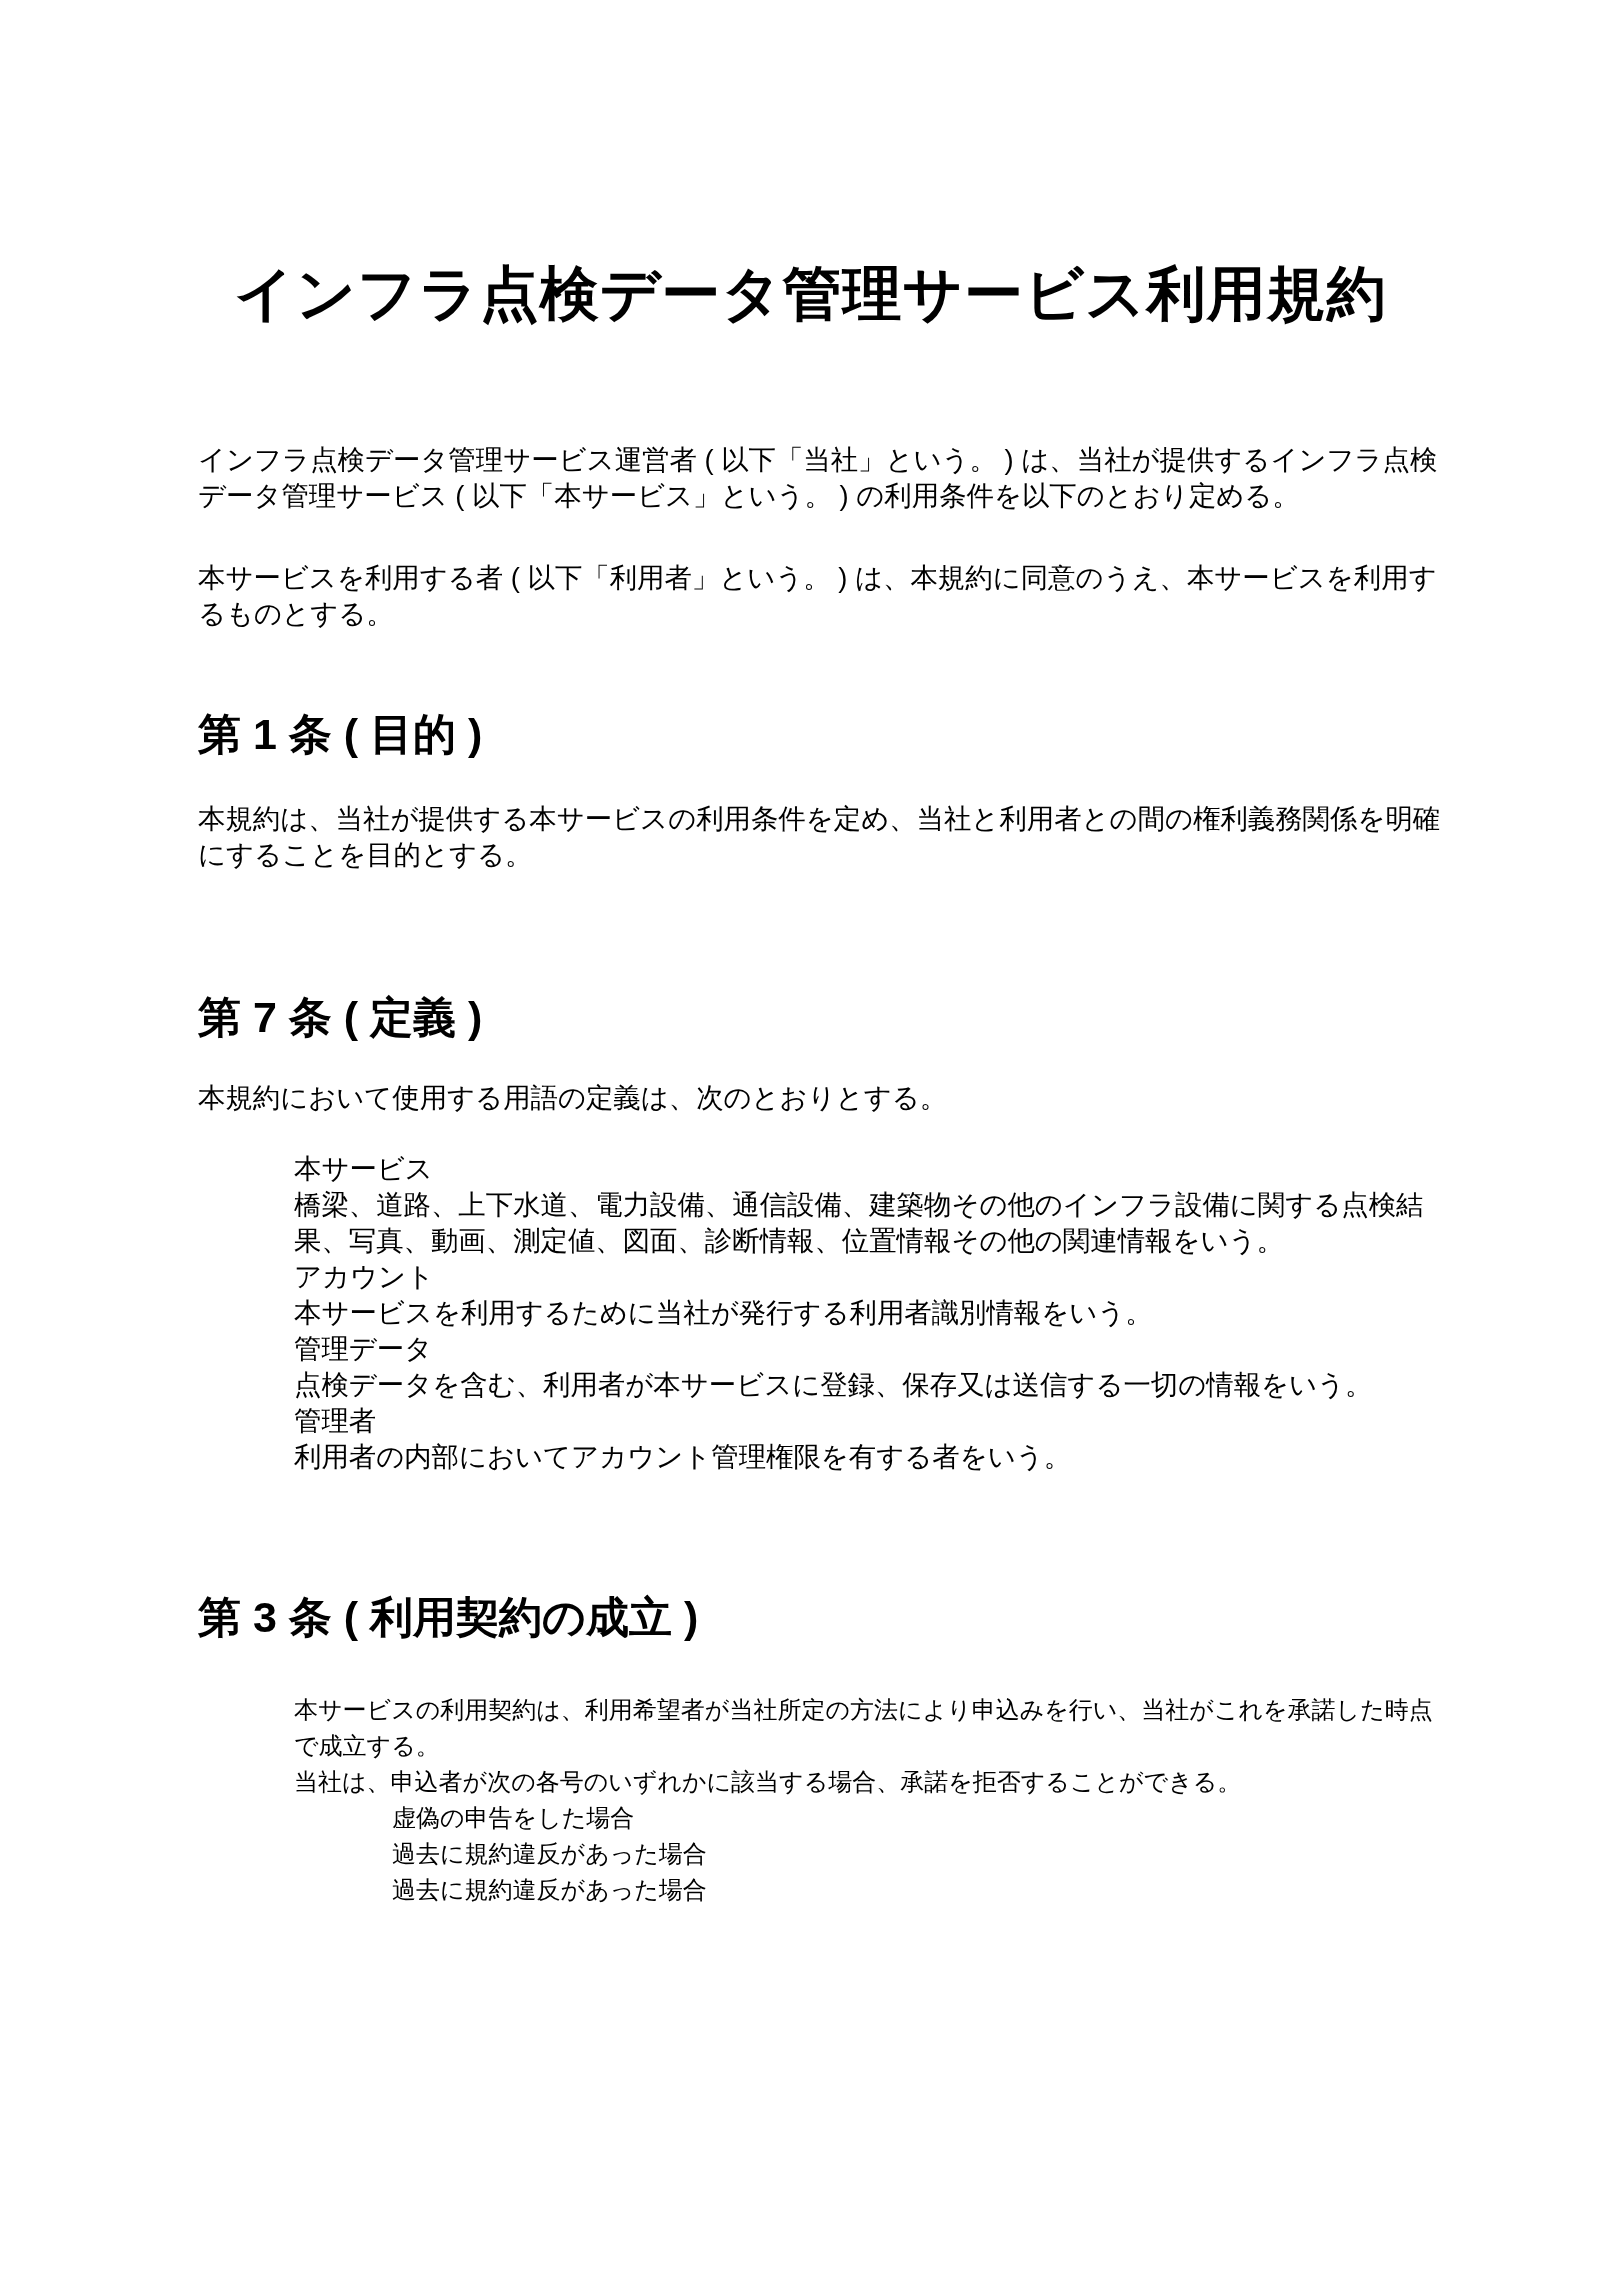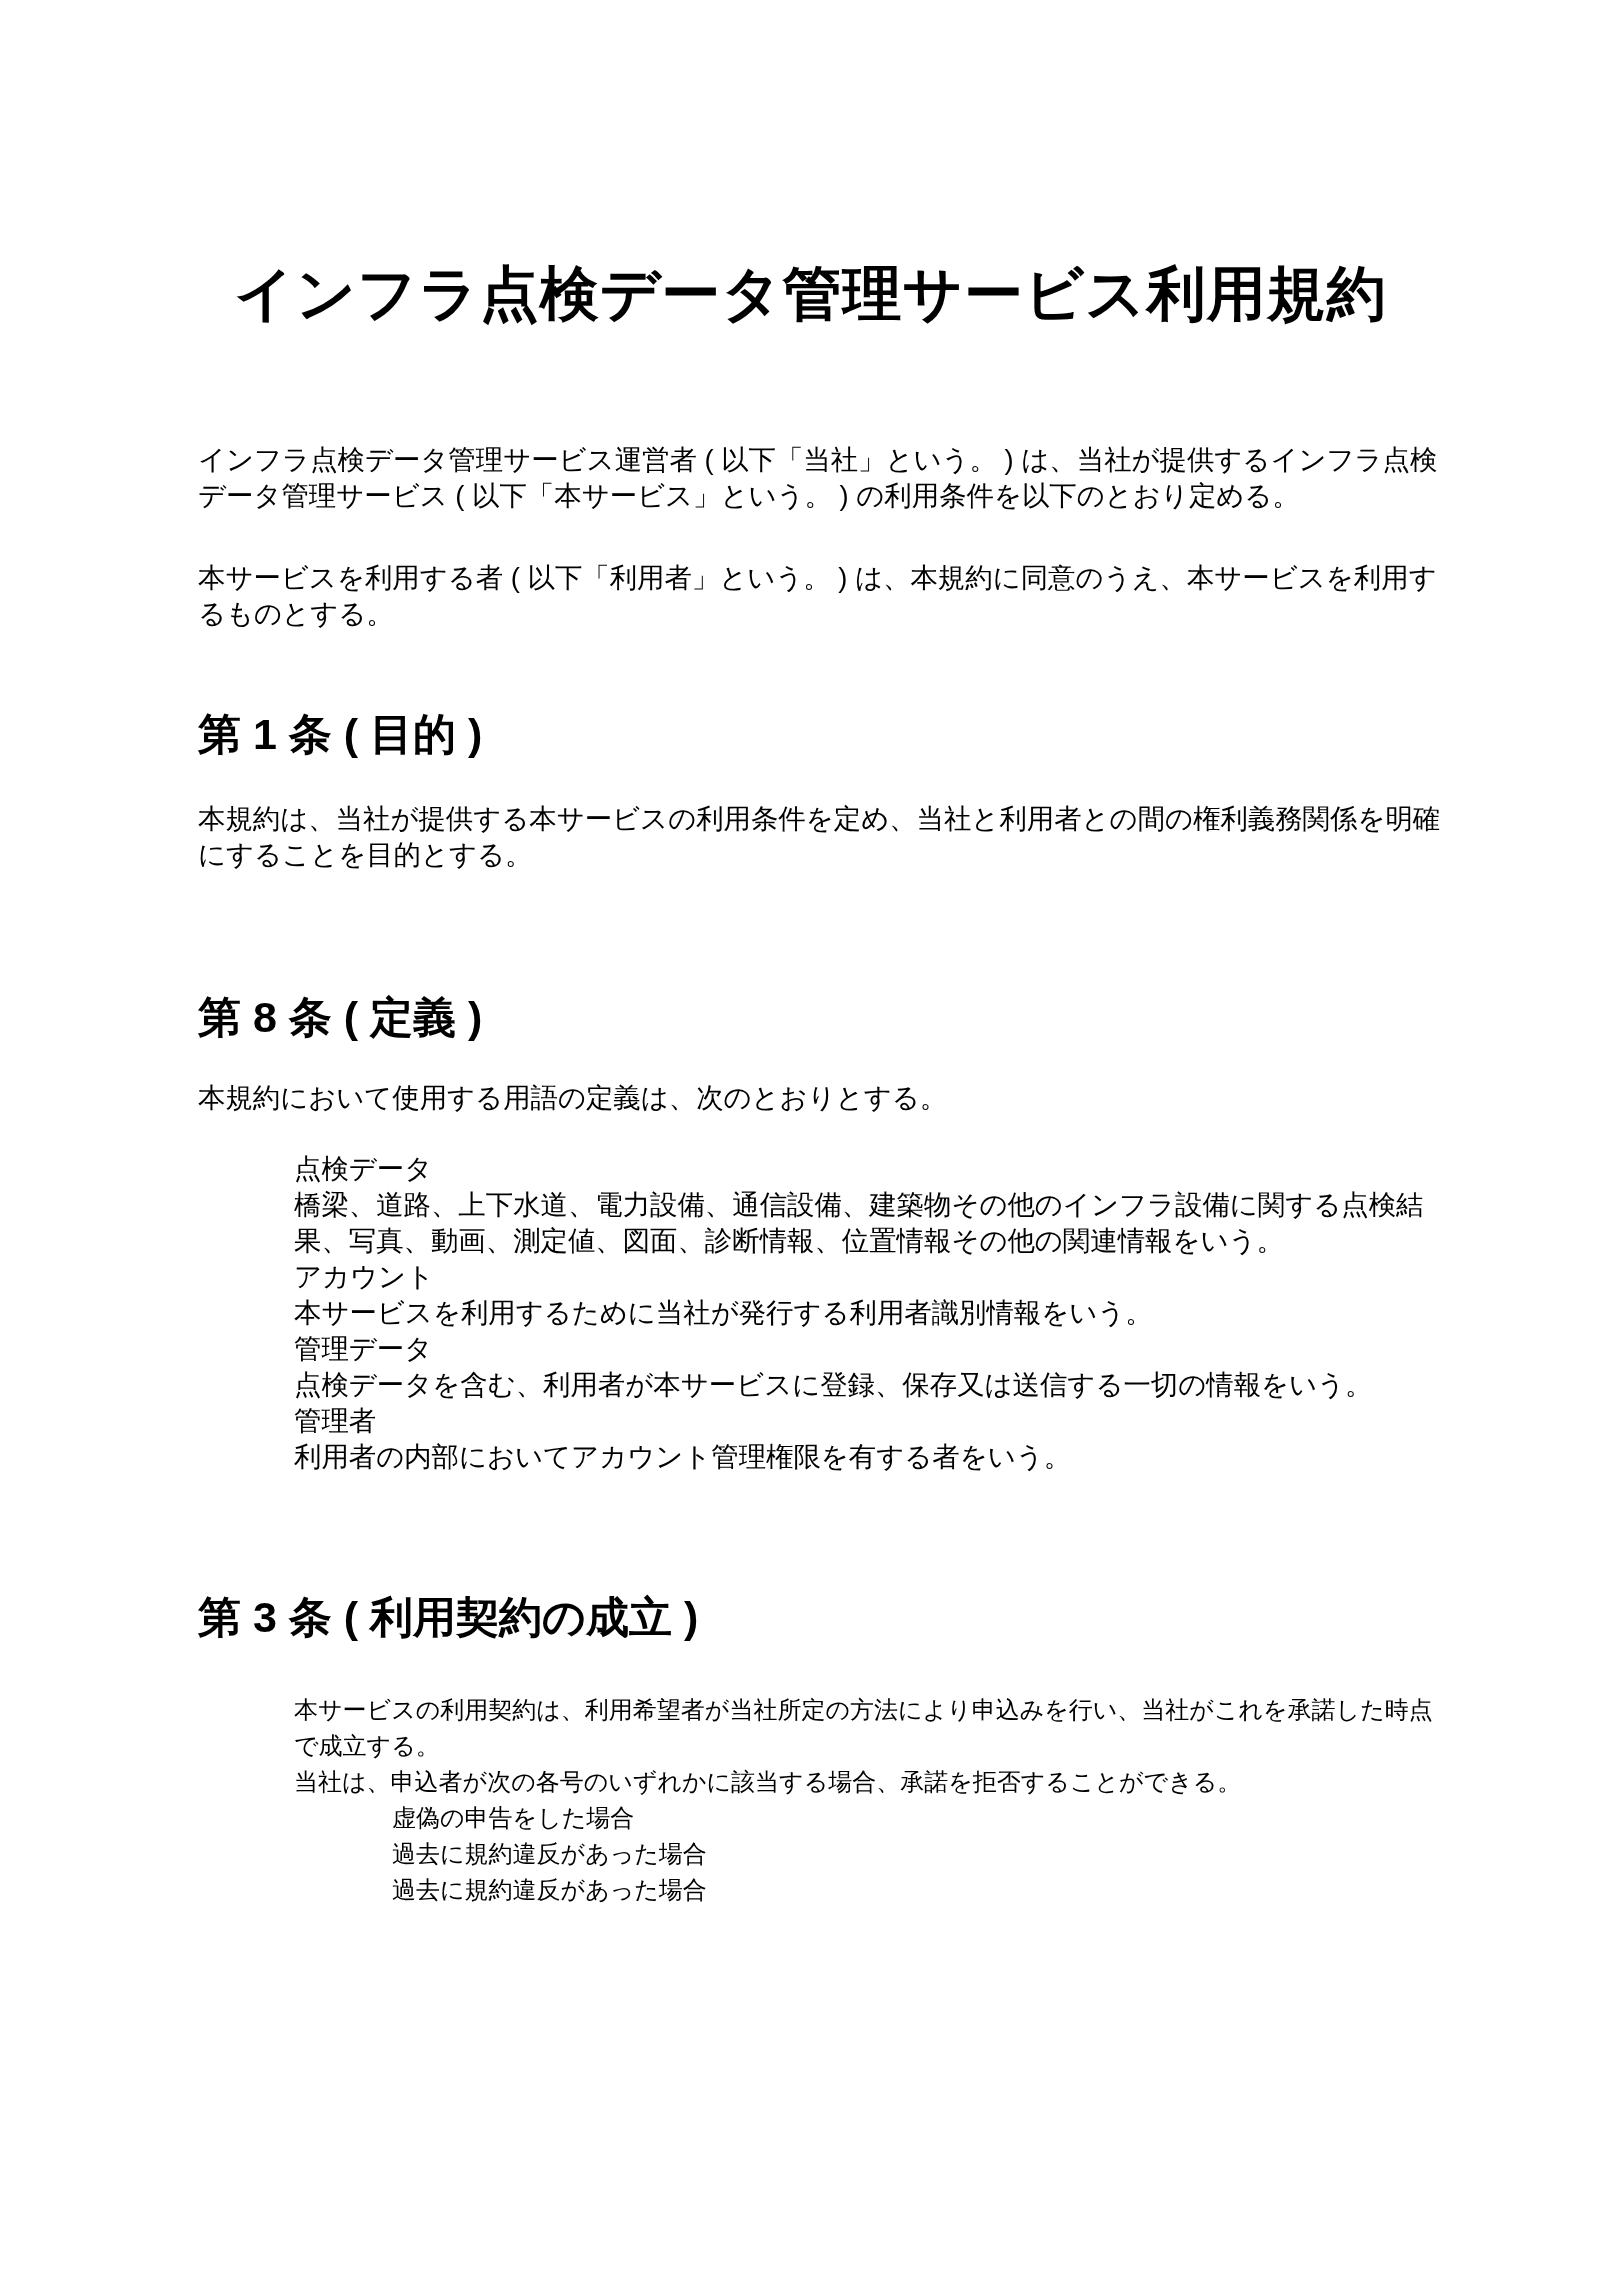--- a/index.html
+++ b/index.html
@@ -92,26 +92,26 @@
   <p class="para intro-1">インフラ点検データ管理サービス運営者 ( 以下「当社」という。 ) は、当社が提供するインフラ点検データ管理サービス ( 以下「本サービス」という。 ) の利用条件を以下のとおり定める。</p>
 
   <p class="para intro-2">本サービスを利用する者 ( 以下「利用者」という。 ) は、本規約に同意のうえ、本サービスを利用するものとする。</p>
 
   <section>
     <h2 class="article-heading h-a1">第 1 条 ( 目的 )</h2>
     <p class="para body-a1">本規約は、当社が提供する本サービスの利用条件を定め、当社と利用者との間の権利義務関係を明確にすることを目的とする。</p>
   </section>
 
   <section>
-    <h2 class="article-heading h-a2">第 8 条 ( 定義 )</h2>
+    <h2 class="article-heading h-a2">第 7 条 ( 定義 )</h2>
     <p class="para lead-a2">本規約において使用する用語の定義は、次のとおりとする。</p>
 
     <ul class="def-list">
       <li>
-        <div class="def-term">点検データ</div>
+        <div class="def-term">本サービス</div>
         <div class="def-desc">橋梁、道路、上下水道、電力設備、通信設備、建築物その他のインフラ設備に関する点検結果、写真、動画、測定値、図面、診断情報、位置情報その他の関連情報をいう。</div>
       </li>
       <li>
         <div class="def-term">アカウント</div>
         <div class="def-desc">本サービスを利用するために当社が発行する利用者識別情報をいう。</div>
       </li>
       <li>
         <div class="def-term">管理データ</div>
         <div class="def-desc">点検データを含む、利用者が本サービスに登録、保存又は送信する一切の情報をいう。</div>
       </li>

